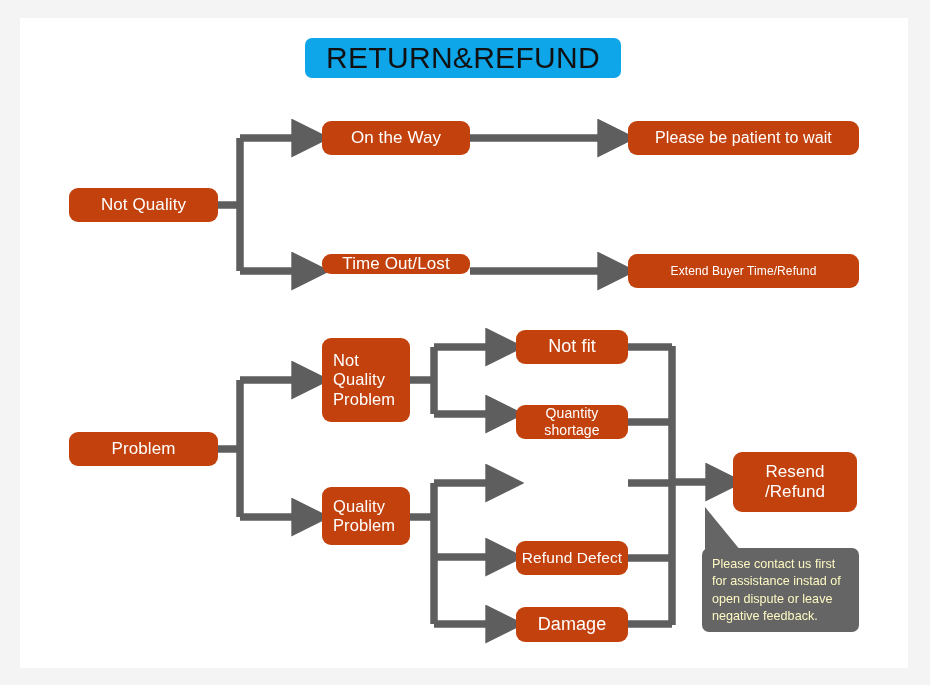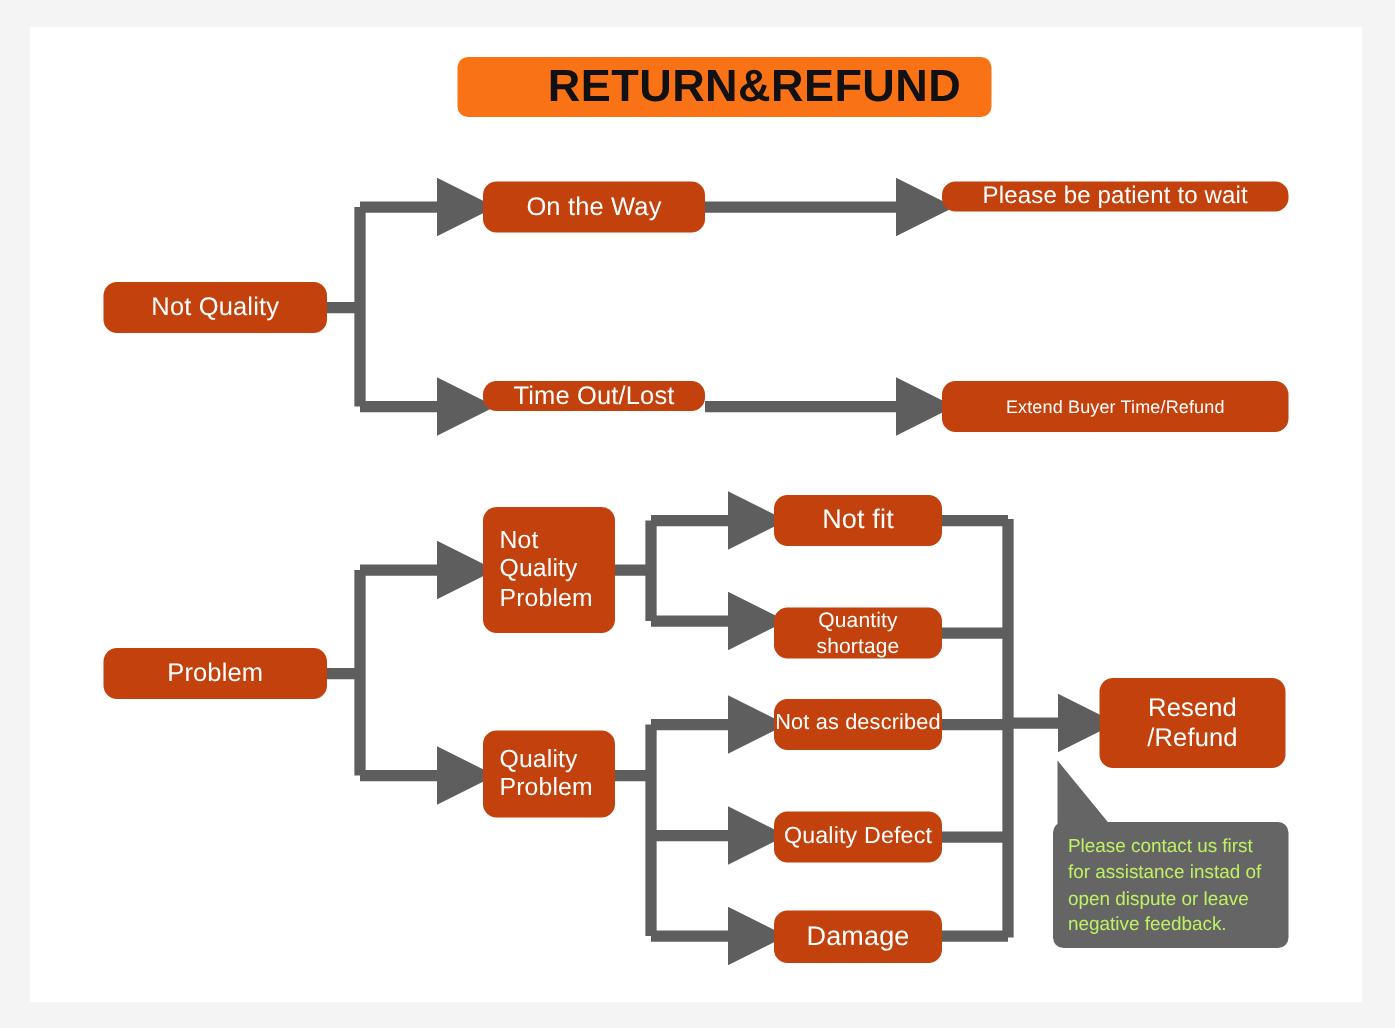--- a/index.html
+++ b/index.html
@@ -50,41 +50,40 @@
     letter-spacing: 0.1px;
   }
   .node.center { justify-content: center; text-align: center; }
   .node.left { justify-content: flex-start; text-align: left; padding-left: 11px; }
   .title-badge {
     position: absolute;
     left: 305px;
     top: 38px;
     width: 316px;
     height: 40px;
-    background: #f97316;
+    background: #0ea5e9;
     border-radius: 7px;
     display: flex;
     align-items: center;
     justify-content: center;
     color: #111111;
     font-size: 30px;
-    font-weight: bold;
+    font-weight: normal;
     letter-spacing: 0.3px;
     font-family: "Liberation Sans", sans-serif;
-    padding-left: 40px;
   }
   .callout {
     position: absolute;
     left: 702px;
     top: 548px;
     width: 157px;
     height: 84px;
     background: #656565;
     border-radius: 7px;
-    color: #bef264;
+    color: #fef9c3;
     font-size: 12.6px;
     line-height: 1.38;
     padding: 8px 9px 0 10px;
     box-sizing: border-box;
     white-space: pre-line;
   }
   .callout-tail {
     position: absolute;
     left: 703px;
     top: 505px;
@@ -142,42 +141,41 @@
       <path d="M 672 482 L 710 482" marker-end="url(#arrow)"></path>
     </g>
   </svg>
 
   <div class="title-badge">RETURN&amp;REFUND</div>
 
   <div class="node center" style="left:69px; top:188px; width:149px; height:34px; font-size:17px;">Not Quality</div>
 
   <div class="node center" style="left:322px; top:121px; width:148px; height:34px; font-size:17px;">On the Way</div>
 
-  <div class="node center" style="left:628px; top:121px; width:231px; height:20px; font-size:16px;">Please be patient to wait</div>
+  <div class="node center" style="left:628px; top:121px; width:231px; height:34px; font-size:16px;">Please be patient to wait</div>
 
   <div class="node center" style="left:322px; top:254px; width:148px; height:20px; font-size:17px;">Time Out/Lost</div>
 
   <div class="node center" style="left:628px; top:254px; width:231px; height:34px; font-size:12px;">Extend Buyer Time/Refund</div>
 
   <div class="node center" style="left:69px; top:432px; width:149px; height:34px; font-size:17px;">Problem</div>
 
   <div class="node left" style="left:322px; top:338px; width:88px; height:84px; font-size:16.5px;">Not
 Quality
 Problem</div>
 
   <div class="node left" style="left:322px; top:487px; width:88px; height:58px; font-size:16.5px;">Quality
 Problem</div>
 
   <div class="node center" style="left:516px; top:330px; width:112px; height:34px; font-size:18px;">Not fit</div>
 
   <div class="node center" style="left:516px; top:405px; width:112px; height:34px; font-size:14px;">Quantity shortage</div>
 
-  <div class="node center" style="left:516px; top:466px; width:112px; height:34px; font-size:14.5px;">Not as described</div>
 
-  <div class="node center" style="left:516px; top:541px; width:112px; height:34px; font-size:15.5px;">Quality Defect</div>
+  <div class="node center" style="left:516px; top:541px; width:112px; height:34px; font-size:15.5px;">Refund Defect</div>
 
   <div class="node center" style="left:516px; top:607px; width:112px; height:35px; font-size:18px;">Damage</div>
 
   <div class="node center" style="left:733px; top:452px; width:124px; height:60px; font-size:17px;">Resend
 /Refund</div>
 
   <svg class="callout-tail" viewBox="0 0 40 48">
     <path d="M 2 2 L 38 46 L 2 46 Z" fill="#656565"></path>
   </svg>
 

